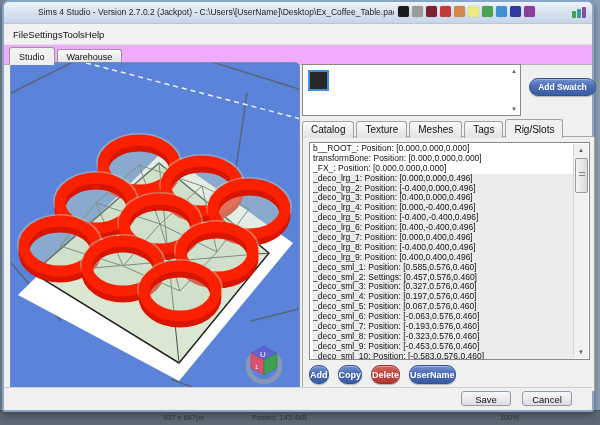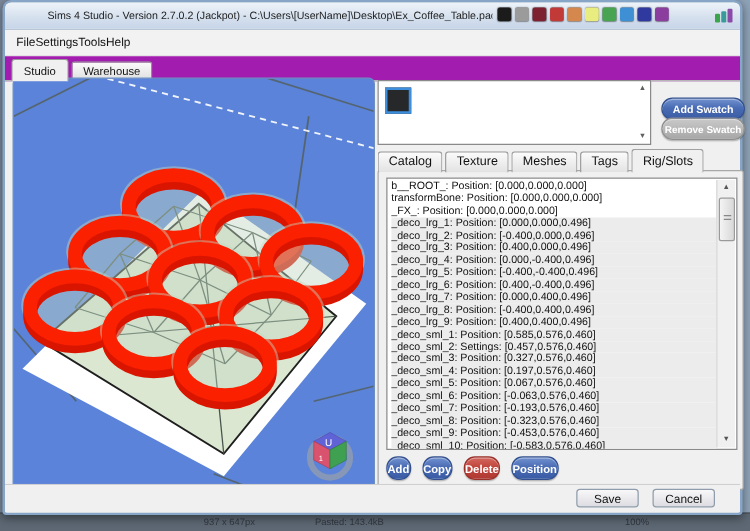--- a/index.html
+++ b/index.html
@@ -13,21 +13,21 @@
   .window{position:absolute;left:2px;top:0;width:592px;height:412px;background:#f0f0f0;
     border:2px solid #87a5c6;border-radius:7px 7px 3px 3px;box-shadow:0 2px 8px rgba(0,0,0,.45);box-sizing:border-box;}
   .titlebar{position:relative;height:21px;background:linear-gradient(#eef3f9,#d6e1ee 55%,#c7d5e8);border-radius:5px 5px 0 0;border-bottom:1px solid #b9c6d6;}
   .title-text{position:absolute;left:34px;top:5px;font-size:8.5px;color:#1d1d1d;white-space:nowrap;overflow:hidden;width:356px;}
   .palette{position:absolute;left:394px;top:4px;display:flex;gap:3px;}
   .palette-sq{width:11px;height:11px;border-radius:2px;box-shadow:0 0 1px rgba(0,0,0,.4);}
   .palette-icon{position:absolute;left:568px;top:5px;display:flex;gap:1px;align-items:flex-end;height:11px;}
   .palette-icon span{width:4px;border-radius:1px;display:block;}
   .menubar{height:20px;background:#f2f2f2;border-bottom:1px solid #e3e3e3;display:flex;align-items:center;padding-left:9px;}
   .menu-item{font-size:9.5px;color:#111;cursor:default;}
-  .tabstrip{position:relative;height:19px;background:#a21caf;border-bottom:1px solid #b5b5b5;display:flex;align-items:flex-end;padding-left:5px;}
+  .tabstrip{position:relative;height:19px;background:#f0abfc;border-bottom:1px solid #b5b5b5;display:flex;align-items:flex-end;padding-left:5px;}
   .main-tab{font-size:9px;color:#111;padding:2px 9px 3px;border:1px solid #989898;border-bottom:none;border-radius:3px 3px 0 0;
     background:linear-gradient(#fafafa,#dedede);margin-right:2px;position:relative;margin-bottom:-1px;}
   .main-tab.active{background:#f0f0f0;padding-top:4px;z-index:3;}
   
   .viewport{position:absolute;left:6px;top:60px;width:288px;height:330px;border-radius:5px;overflow:hidden;border:1px solid #6e8fc2;background:#5b83d9;}
   .viewport svg{display:block;}
   
   .swatchbox{position:absolute;left:298px;top:62px;width:219px;height:52px;background:#fff;border:1px solid #8a8a8a;box-sizing:border-box;}
   .swatch{position:absolute;left:5px;top:5px;width:21px;height:21px;border:2px solid #3d8edd;box-sizing:border-box;}
   .mini-arrow{position:absolute;right:3px;font-size:6px;color:#606060;line-height:6px;}
@@ -186,21 +186,20 @@
         </g>
       </svg>
     </div>
 
     <div class="swatchbox">
       <div class="swatch" id="swatch0" style="background: rgb(38, 40, 42);"></div>
       <span class="mini-arrow" style="top:3px">▲</span>
       <span class="mini-arrow" style="bottom:3px">▼</span>
     </div>
     <div class="btn-pill blue btn-add-swatch">Add Swatch</div>
-    <div class="btn-pill gray btn-remove-swatch">Remove Swatch</div>
 
     <div class="right-tabs">
         <span class="right-tab">Catalog</span>
         <span class="right-tab">Texture</span>
         <span class="right-tab">Meshes</span>
         <span class="right-tab">Tags</span>
         <span class="right-tab active">Rig/Slots</span>
       </div>
 
     <div class="panel">
@@ -234,21 +233,21 @@
           <div class="vs-thumb">
               <div class="vs-grip"></div>
             </div>
           <span class="vs-arrow" style="bottom:0">▼</span>
         </div>
       </div>
       <div class="actions" id="action-row">
           <div class="btn-pill blue">Add</div>
           <div class="btn-pill blue">Copy</div>
           <div class="btn-pill red">Delete</div>
-          <div class="btn-pill blue">Position</div>
+          <div class="btn-pill blue">UserName</div>
         </div>
     </div>
 
     <div class="footer">
       <div class="win-btn btn-save">Save</div>
       <div class="win-btn btn-cancel">Cancel</div>
     </div>
 
   </div>
 </div>

